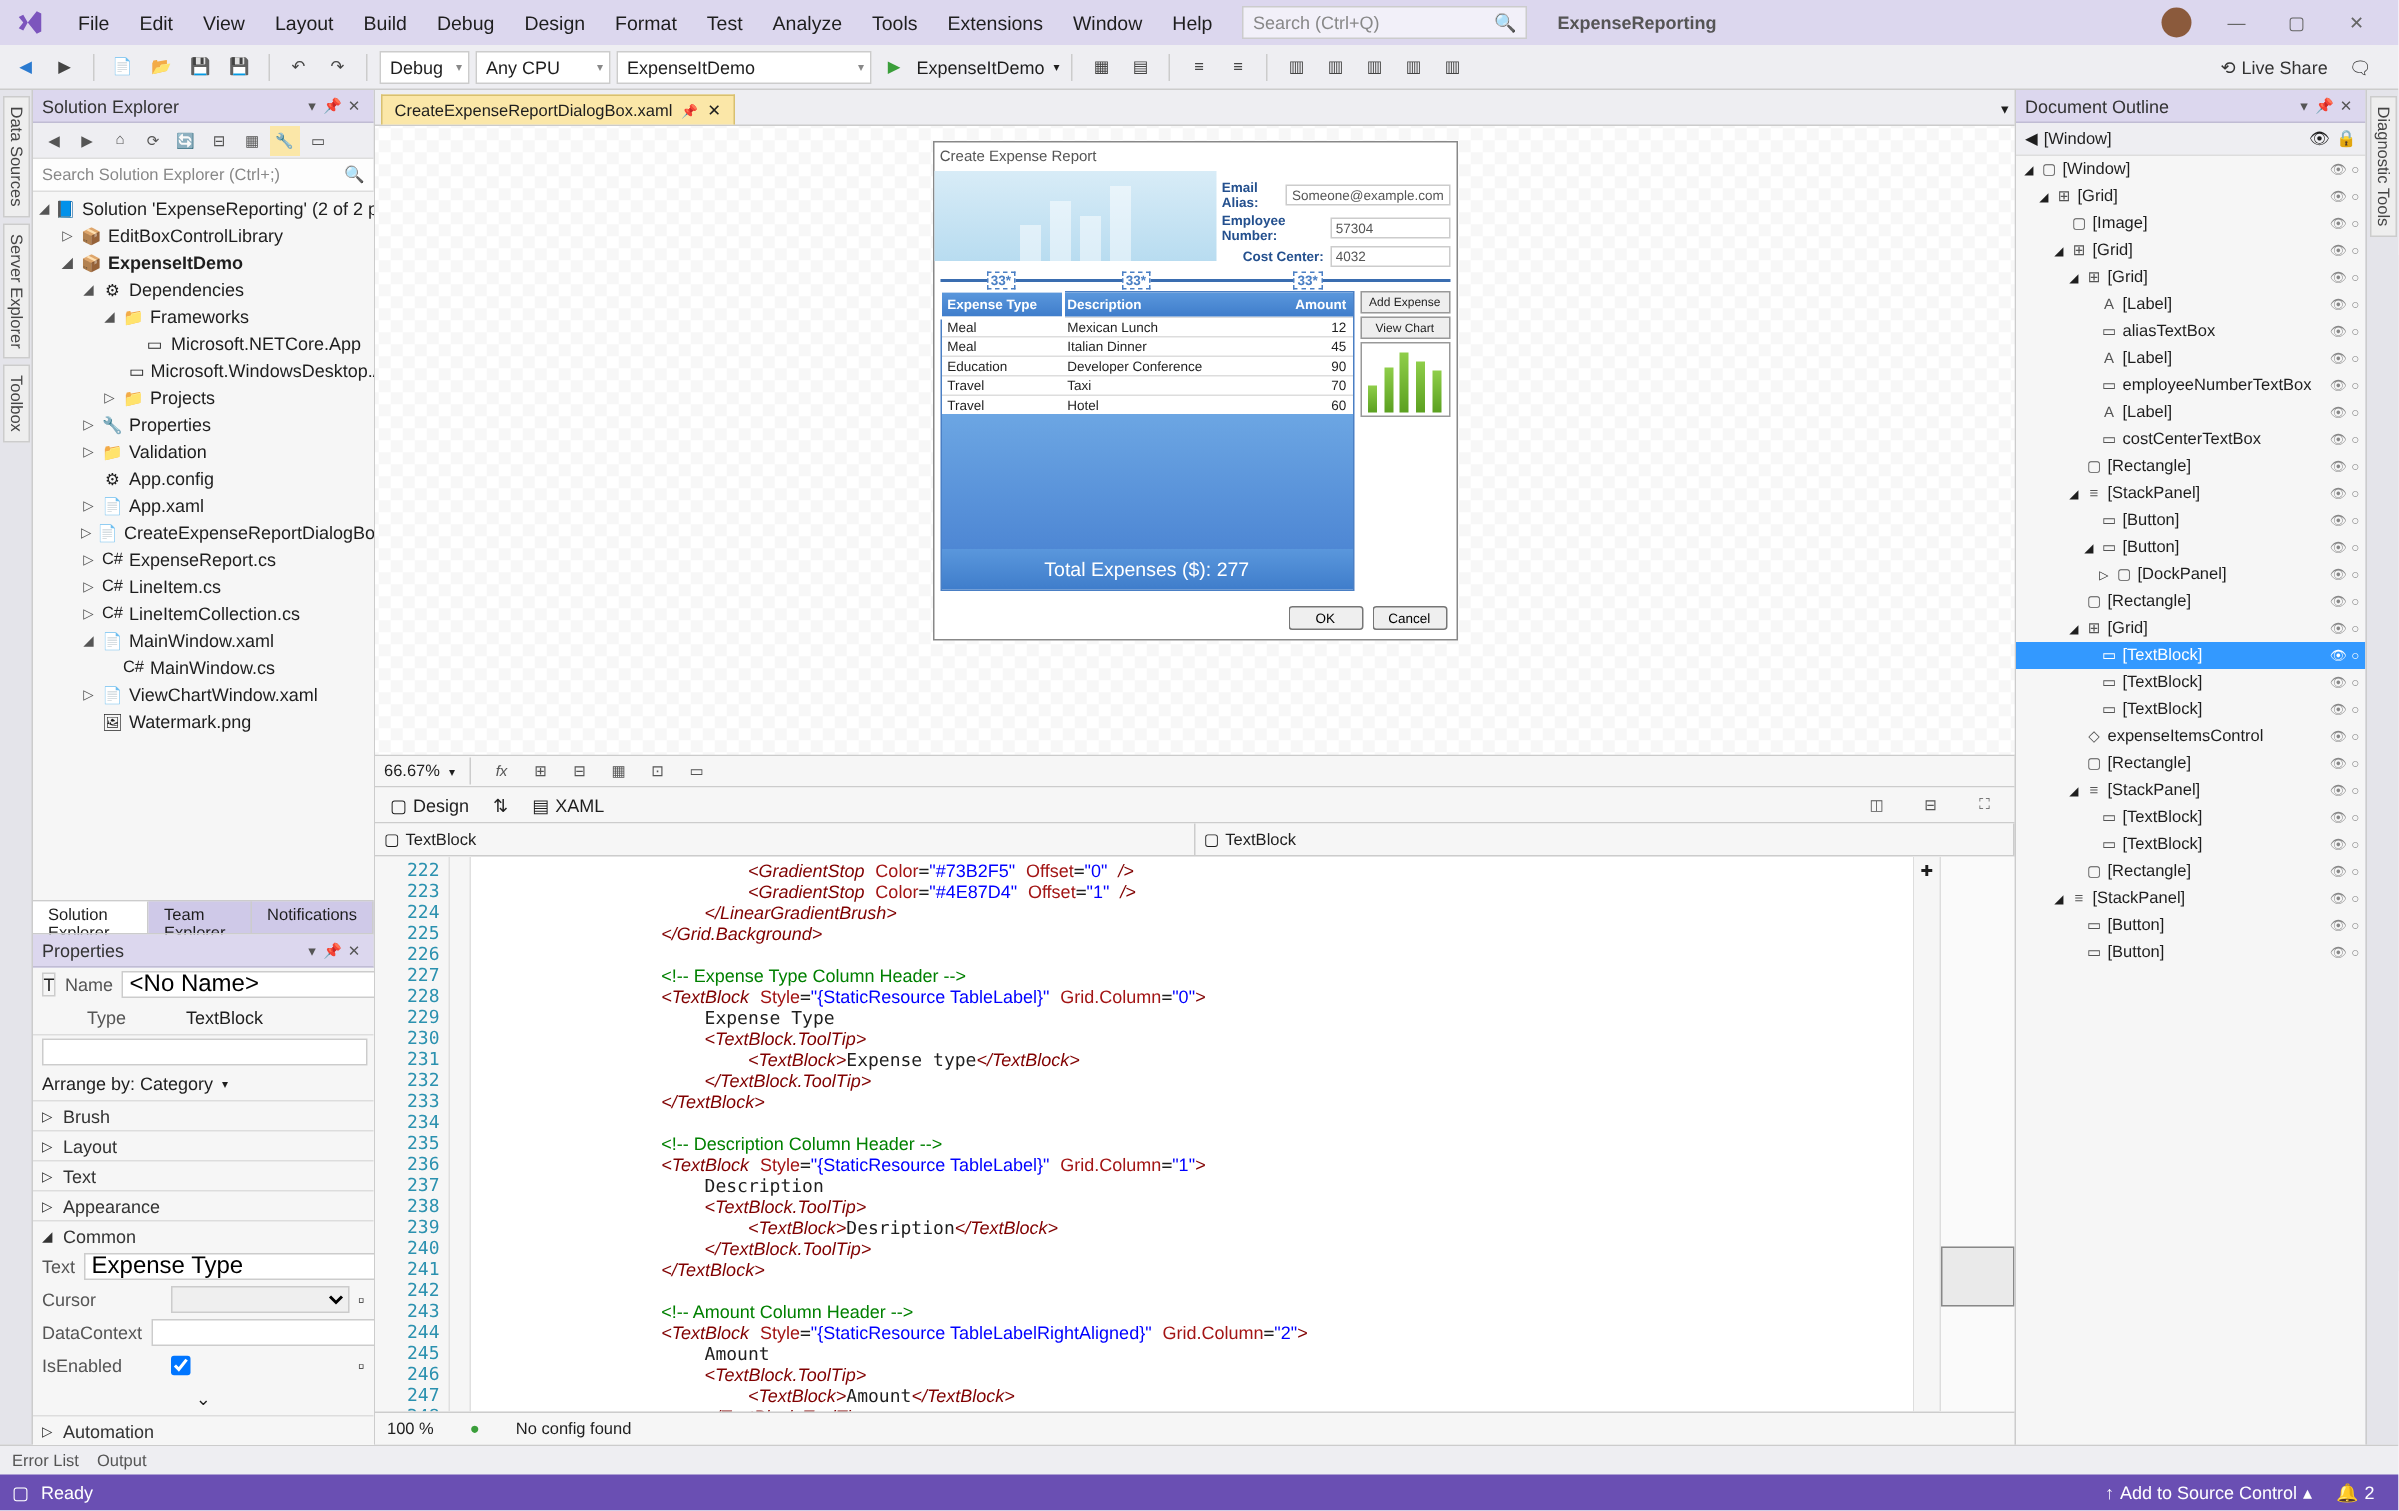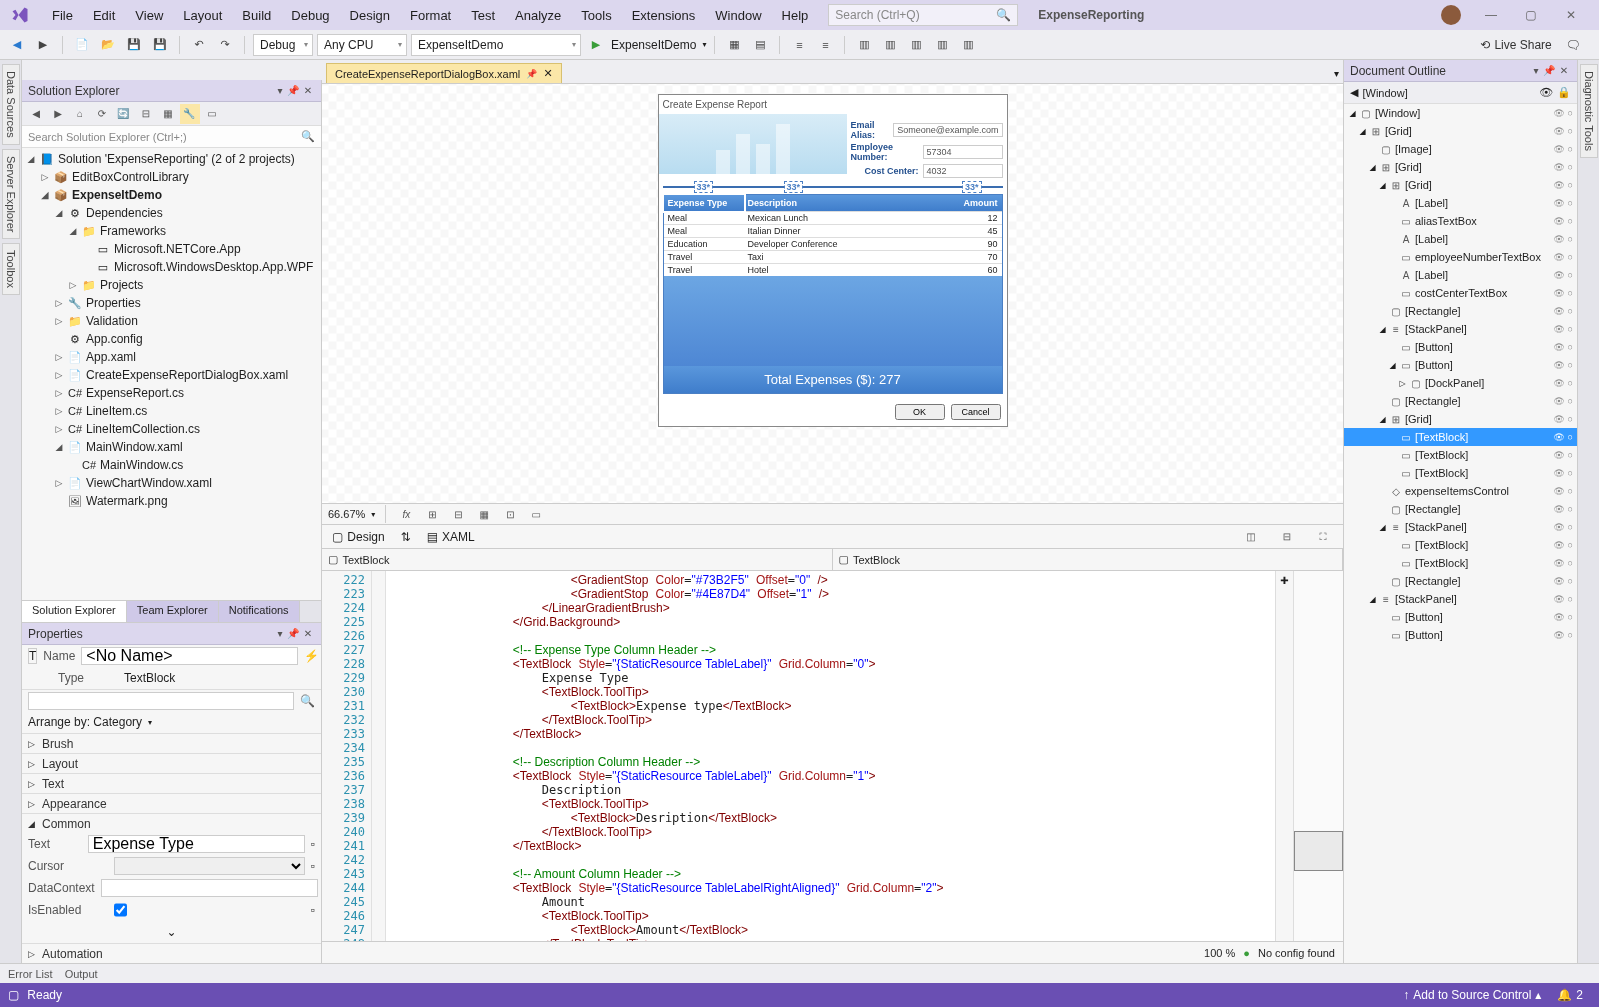--- a/index.html
+++ b/index.html
@@ -23,21 +23,21 @@
 .tcombo::after { content: "▾"; position: absolute; right: 4px; font-size: 8px; color: #888; }
 .liveshare { margin-left: auto; display:flex; align-items:center; gap:4px; font-size:12px; color:#333; padding-right:12px;}
 
 
 .main { flex: 1; display: flex; overflow: hidden; }
 .side-tab-left, .side-tab-right { width: 22px; background: #e4e4ea; display: flex; flex-direction: column; align-items: center; padding-top: 4px; gap: 4px; }
 .side-tab-left { border-right: 1px solid #ccc; }
 .side-tab-right { border-left: 1px solid #ccc; }
 .vtab { writing-mode: vertical-rl; font-size: 11px; color: #444; padding: 6px 2px; background:#eee; border:1px solid #ccc; }
 
-.left-panels { width: 300px; display: flex; flex-direction: column; border-right: 1px solid #ccc; margin-top: 20px; }
+.left-panels { width: 228px; display: flex; flex-direction: column; border-right: 1px solid #ccc; }
 .panel-header { height: 22px; background: #dcd7ee; color: #333; display: flex; align-items: center; padding: 0 6px; font-size: 12px; border-bottom:1px solid #c0bcd4;}
 .panel-header .spacer { flex: 1; }
 .panel-header .hbtn { width: 14px; font-size: 10px; color:#555; text-align:center;}
 .panel-toolbar { height: 24px; background: #eeeef2; display: flex; align-items: center; padding: 0 4px; gap: 2px; border-bottom: 1px solid #ddd; }
 .ptbtn { width: 20px; height:20px; display:flex; align-items:center; justify-content:center; font-size:10px; color:#555;}
 .panel-search { height: 22px; border-bottom:1px solid #ddd; display:flex; align-items:center; padding:0 6px; color:#888; font-size:11px; background:#fdfdfd;}
 
 .tree { flex: 1; overflow: auto; background: #f6f6f6; font-size: 12px; padding: 2px 0; }
 .tree-row { display: flex; align-items: center; height: 18px; padding: 0 4px; gap: 4px; white-space: nowrap; }
 .tree-row .exp { width: 10px; font-size: 9px; color: #555; text-align:center;}
@@ -94,24 +94,24 @@
 .designer-bar{height:22px; border-top:1px solid #ccc; border-bottom:1px solid #ccc; display:flex; align-items:center; padding:0 6px; gap:6px; font-size:11px; background:#f6f6f6;}
 .split-tabs{height:24px; border-bottom:1px solid #ccc; display:flex; align-items:center; padding:0 10px; gap:16px; font-size:12px; background:#f6f6f6;}
 .split-tabs .stab{display:flex; gap:4px; align-items:center;}
 .nav-crumbs{height:22px; border-bottom:1px solid #ccc; display:flex; font-size:11px; background:#f6f6f6;}
 .nav-crumbs .crumb{flex:1; padding:3px 6px; border-right:1px solid #ccc; display:flex; align-items:center; gap:4px;}
 
 .code-area{flex:1; display:flex; overflow:hidden;}
 .gutter{width:50px; background:#f6f6f6; border-right:1px solid #e0e0e0; text-align:right; padding:2px 6px 2px 2px; color:#2b91af; font-size:12px; font-family:Consolas,monospace; line-height:14px;}
 .fold{width:14px; background:#f6f6f6; border-right:1px solid #e0e0e0;}
 .code{flex:1; font-family:Consolas,monospace; font-size:12px; line-height:14px; padding:2px 4px; white-space:pre; overflow:auto; background:#fff;}
-.c-blue{color:#0000ff;}.c-red{color:#a31515;}.c-brown{color:#800000;}.c-green{color:#008000;}
+.c-blue{color:#0000ff;}.c-red{color:#a31515;}.c-brown{color:#800000;font-style:italic;}.c-green{color:#008000;}
 .minimap{width:50px; background:#fafafa; border-left:1px solid #ddd; position:relative;}
 .mm-view{position:absolute; left:0; right:0; border:1px solid #888; height:40px; top:260px; background:rgba(200,200,200,0.3);}
-.code-status{height:22px; border-top:1px solid #ccc; display:flex; align-items:center; padding:0 8px; gap:8px; font-size:11px; background:#f6f6f6;justify-content:flex-end;}
+.code-status{height:22px; border-top:1px solid #ccc; display:flex; align-items:center; padding:0 8px; gap:24px; font-size:11px; background:#f6f6f6;}
 
 
 .right-panels{width:234px; border-left:1px solid #ccc; display:flex; flex-direction:column;}
 .outline{flex:1; overflow:auto; background:#f6f6f6; font-size:11px;}
 .o-row{display:flex; align-items:center; height:18px; padding:0 4px; gap:3px;}
 .o-row.sel{background:#3399ff; color:#fff;}
 .o-row .exp{width:9px; font-size:8px; text-align:center;}
 .o-row .icon{width:12px; font-size:10px; text-align:center; color:#555;}
 .o-row.sel .icon{color:#fff;}
 .o-row .lbl{flex:1; overflow:hidden; text-overflow:ellipsis;}
@@ -487,20 +487,31 @@
                 </div>
                 <div class="ed-row">
                   <div class="ed-td ed-th1">Travel</div>
                   <div class="ed-td ed-th2">Hotel</div>
                   <div class="ed-td ed-th3">60</div>
                 </div>
               </div>
             <div class="ed-body-bg"></div>
             <div class="ed-total">Total Expenses ($):   277</div>
           </div>
+          <div class="ed-side">
+            <div class="ed-btn">Add Expense</div>
+            <div class="ed-btn">View Chart</div>
+            <div class="ed-mini-chart">
+              <div class="mb" style="height:18px"></div>
+                <div class="mb" style="height:30px"></div>
+                <div class="mb" style="height:40px"></div>
+                <div class="mb" style="height:34px"></div>
+                <div class="mb" style="height:28px"></div>
+            </div>
+          </div>
         </div>
         <div class="ed-footer">
           <button>OK</button>
           <button>Cancel</button>
         </div>
       </div>
     </div>
 
     <div class="designer-bar">
       <span>66.67%</span>

